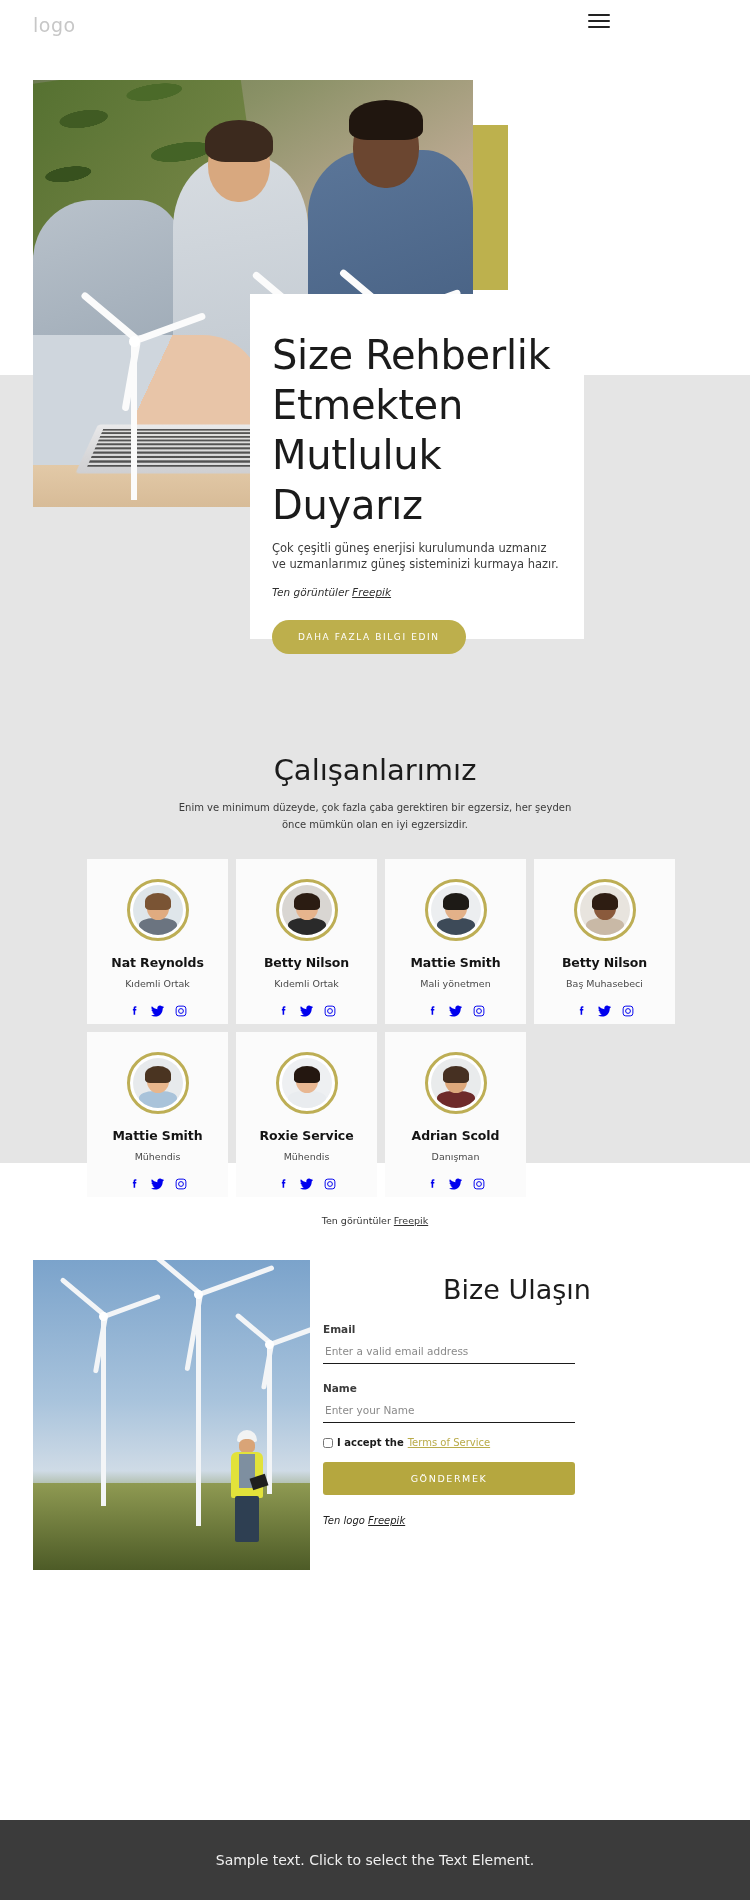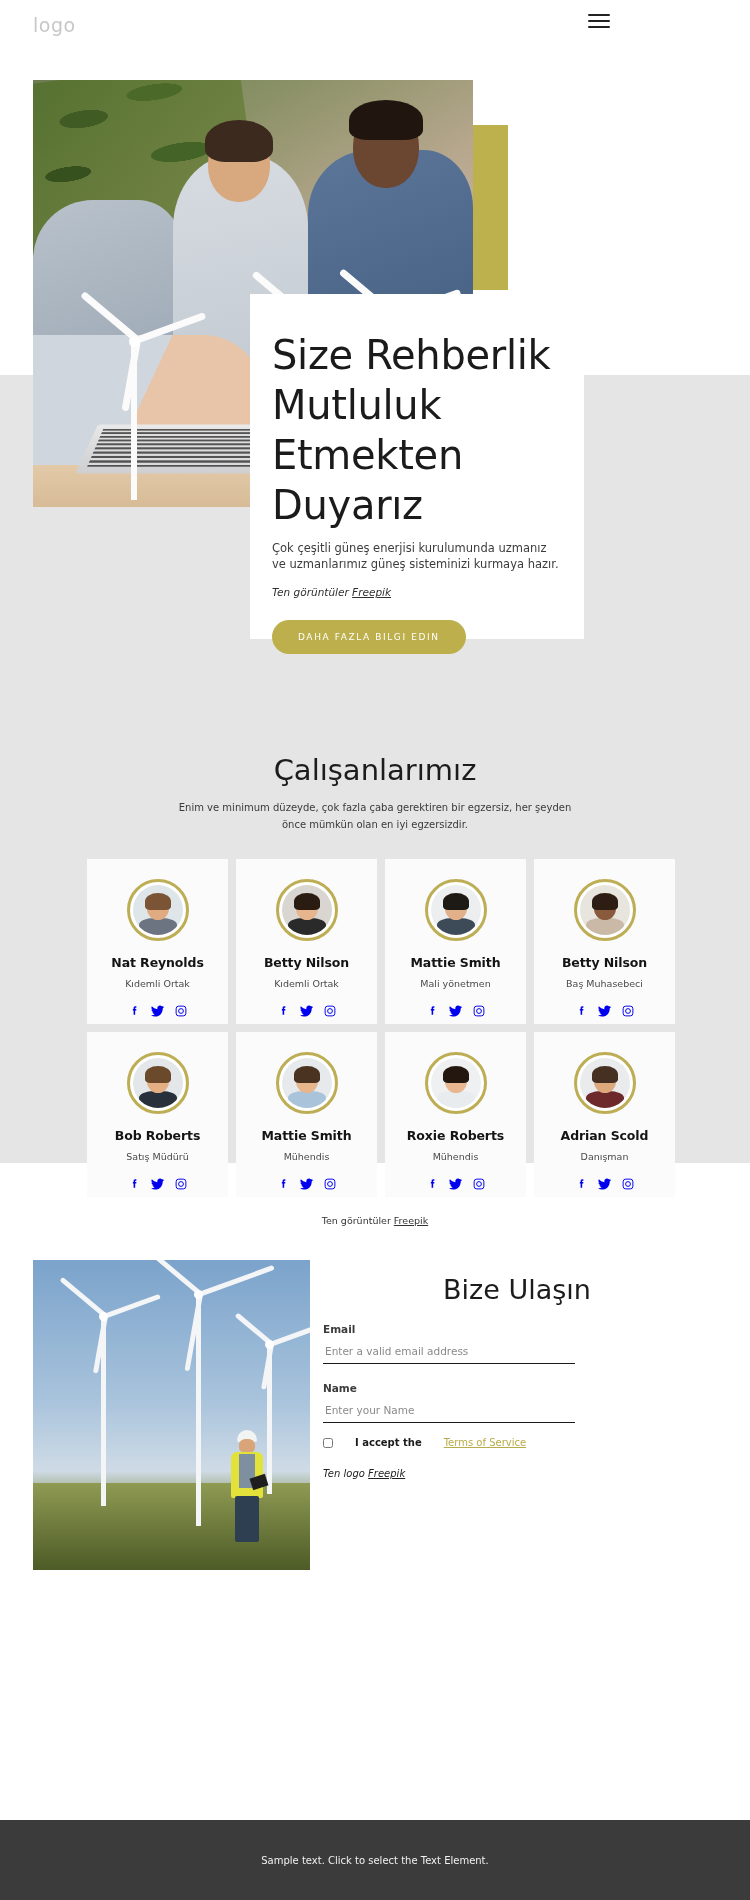--- a/index.html
+++ b/index.html
@@ -221,38 +221,38 @@
   .field-label { font-size: 10.5px; color:#3c3c3c; font-weight: 600; }
   .field input, .field textarea {
     display:block; width: 252px; margin-top: 8px; border: none;
     border-bottom: 1.6px solid #1b1b1b; background: transparent;
     font-size: 10.5px; color:#555; padding: 2px 2px 6px 2px; outline: none;
     font-family: "DejaVu Sans", "Liberation Sans", sans-serif;
   }
   .field input::placeholder, .field textarea::placeholder { color:#8a8a8a; }
   .field textarea { height: 56px; resize:none; }
   .form-inner { width: 252px; margin-left: 1px; }
-  .accept { margin-top: 14px; display:flex; align-items:center; gap: 22px; font-size: 10px; }
+  .accept { margin-top: 14px; display:flex; align-items:center; gap: 4px; font-size: 10px; }
   .accept input[type=checkbox] { width: 10px; height: 10px; margin:0; }
   .accept .txt { color:#1b1b1b; font-weight: 700; }
   .accept .tos { color:#b9ab49; }
   .submit-btn {
     margin-top: 14px; width: 252px; background:#b5a73f; color:#fff; border:none;
     font-size: 9.5px; letter-spacing: 1.6px; padding: 11px 0; border-radius: 3px;
     cursor:pointer; font-family: "DejaVu Sans", "Liberation Sans", sans-serif;
   }
   .contact-credit { margin-top: 20px; font-size: 10px; font-style: italic; color:#222; }
   .contact-credit a { color:#222; text-decoration: underline; }
 
   
   .footer {
     position:absolute; left:0; bottom:0; width: 750px; height: 80px; background:#3b3b3b;
     display:flex; align-items:center; justify-content:center;
   }
-  .footer-text { color:#f0f0f0; font-size: 10px; }
+  .footer-text { color:#f0f0f0; font-size: 14px; }
 </style>
 </head>
 <body>
 
 <div class="page">
 
   <div class="header">
     <div class="logo">logo</div>
     <div class="burger">
       <span></span>
@@ -300,22 +300,22 @@
         <div class="blade b-a"></div>
           <div class="blade b-b"></div>
           <div class="blade b-c"></div>
         <div class="hub"></div>
       </div>
     </div>
 
     <div class="hero-card">
       <div class="hero-title">
         <div>Size Rehberlik</div>
+        <div>Etmekten</div>
         <div>Mutluluk</div>
-        <div>Etmekten</div>
         <div>Duyarız</div>
       </div>
       <div class="hero-desc">Çok çeşitli güneş enerjisi kurulumunda uzmanız ve uzmanlarımız güneş sisteminizi kurmaya hazır.</div>
       <div class="hero-credit">
         <span>Ten görüntüler</span>
         <a href="#">Freepik</a>
       </div>
       <button class="hero-btn">DAHA FAZLA BILGI EDIN</button>
     </div>
 
@@ -438,49 +438,20 @@
               </a>
             <a href="#">
                 <svg width="12" height="12" viewBox="0 0 16 16" fill="none" stroke="currentColor" stroke-width="1.3">
                   <rect x="1.5" y="1.5" width="13" height="13" rx="3.5"></rect>
                   <circle cx="8" cy="8" r="3.2"></circle>
                 </svg>
               </a>
           </div>
         </div>
 
-        <div class="member">
-          <div class="avatar-ring">
-            <div class="avatar" style="background:#e4e7ea">
-              <div class="body" style="background:#27303b"></div>
-              <div class="head" style="background:#e4b083"></div>
-              <div class="hair" style="background:#6b4a2c"></div>
-            </div>
-          </div>
-          <div class="member-name">Bob Roberts</div>
-          <div class="member-role">Satış Müdürü</div>
-          <div class="socials">
-            <a href="#">
-                <svg width="11" height="12" viewBox="0 0 10 16" fill="currentColor">
-                  <path d="M7.5 5.3H5.9V4.2c0-.5.3-.6.6-.6h1V1.6H6.1C4.2 1.6 3.8 3 3.8 4v1.3H2.8v2h1v5.8h2.1V7.3h1.4l.2-2z"></path>
-                </svg>
-              </a>
-            <a href="#">
-                <svg width="13" height="12" viewBox="0 0 16 14" fill="currentColor">
-                  <path d="M16 1.7c-.6.3-1.2.4-1.9.5.7-.4 1.2-1 1.4-1.8-.6.4-1.3.6-2.1.8A3.3 3.3 0 0 0 7.8 4c0 .3 0 .5.1.7-2.7-.1-5.2-1.4-6.8-3.4a3.3 3.3 0 0 0 1 4.4c-.5 0-1-.2-1.5-.4 0 1.6 1.1 2.9 2.6 3.2-.3.1-.6.1-.9.1h-.6c.4 1.3 1.6 2.3 3 2.3A6.6 6.6 0 0 1 0 12.3a9.3 9.3 0 0 0 5 1.5c6 0 9.4-5 9.4-9.4V4c.6-.5 1.2-1.1 1.6-1.8z"></path>
-                </svg>
-              </a>
-            <a href="#">
-                <svg width="12" height="12" viewBox="0 0 16 16" fill="none" stroke="currentColor" stroke-width="1.3">
-                  <rect x="1.5" y="1.5" width="13" height="13" rx="3.5"></rect>
-                  <circle cx="8" cy="8" r="3.2"></circle>
-                </svg>
-              </a>
-          </div>
-        </div>
 
         <div class="member">
           <div class="avatar-ring">
             <div class="avatar" style="background:#e7eaec">
               <div class="body" style="background:#a9c3da"></div>
               <div class="head" style="background:#e8b68c"></div>
               <div class="hair" style="background:#4a3421"></div>
             </div>
           </div>
           <div class="member-name">Mattie Smith</div>
@@ -506,21 +477,21 @@
         </div>
 
         <div class="member">
           <div class="avatar-ring">
             <div class="avatar" style="background:#eef0f2">
               <div class="body" style="background:#e9ecef"></div>
               <div class="head" style="background:#e8b792"></div>
               <div class="hair" style="background:#241710"></div>
             </div>
           </div>
-          <div class="member-name">Roxie Roberts</div>
+          <div class="member-name">Roxie Service</div>
           <div class="member-role">Mühendis</div>
           <div class="socials">
             <a href="#">
                 <svg width="11" height="12" viewBox="0 0 10 16" fill="currentColor">
                   <path d="M7.5 5.3H5.9V4.2c0-.5.3-.6.6-.6h1V1.6H6.1C4.2 1.6 3.8 3 3.8 4v1.3H2.8v2h1v5.8h2.1V7.3h1.4l.2-2z"></path>
                 </svg>
               </a>
             <a href="#">
                 <svg width="13" height="12" viewBox="0 0 16 14" fill="currentColor">
                   <path d="M16 1.7c-.6.3-1.2.4-1.9.5.7-.4 1.2-1 1.4-1.8-.6.4-1.3.6-2.1.8A3.3 3.3 0 0 0 7.8 4c0 .3 0 .5.1.7-2.7-.1-5.2-1.4-6.8-3.4a3.3 3.3 0 0 0 1 4.4c-.5 0-1-.2-1.5-.4 0 1.6 1.1 2.9 2.6 3.2-.3.1-.6.1-.9.1h-.6c.4 1.3 1.6 2.3 3 2.3A6.6 6.6 0 0 1 0 12.3a9.3 9.3 0 0 0 5 1.5c6 0 9.4-5 9.4-9.4V4c.6-.5 1.2-1.1 1.6-1.8z"></path>
@@ -622,20 +593,21 @@
           <input type="text" placeholder="Enter your Name" style="">
         </div>
 
 
         <label class="accept">
           <input type="checkbox" style="">
           <span class="txt">I accept the</span>
           <a class="tos" href="#">Terms of Service</a>
         </label>
 
+        <button class="submit-btn">GÖNDERMEK</button>
 
         <div class="contact-credit">
           <span>Ten logo</span>
           <a href="#">Freepik</a>
         </div>
       </div>
     </div>
   </div>
 
   <div class="footer">

